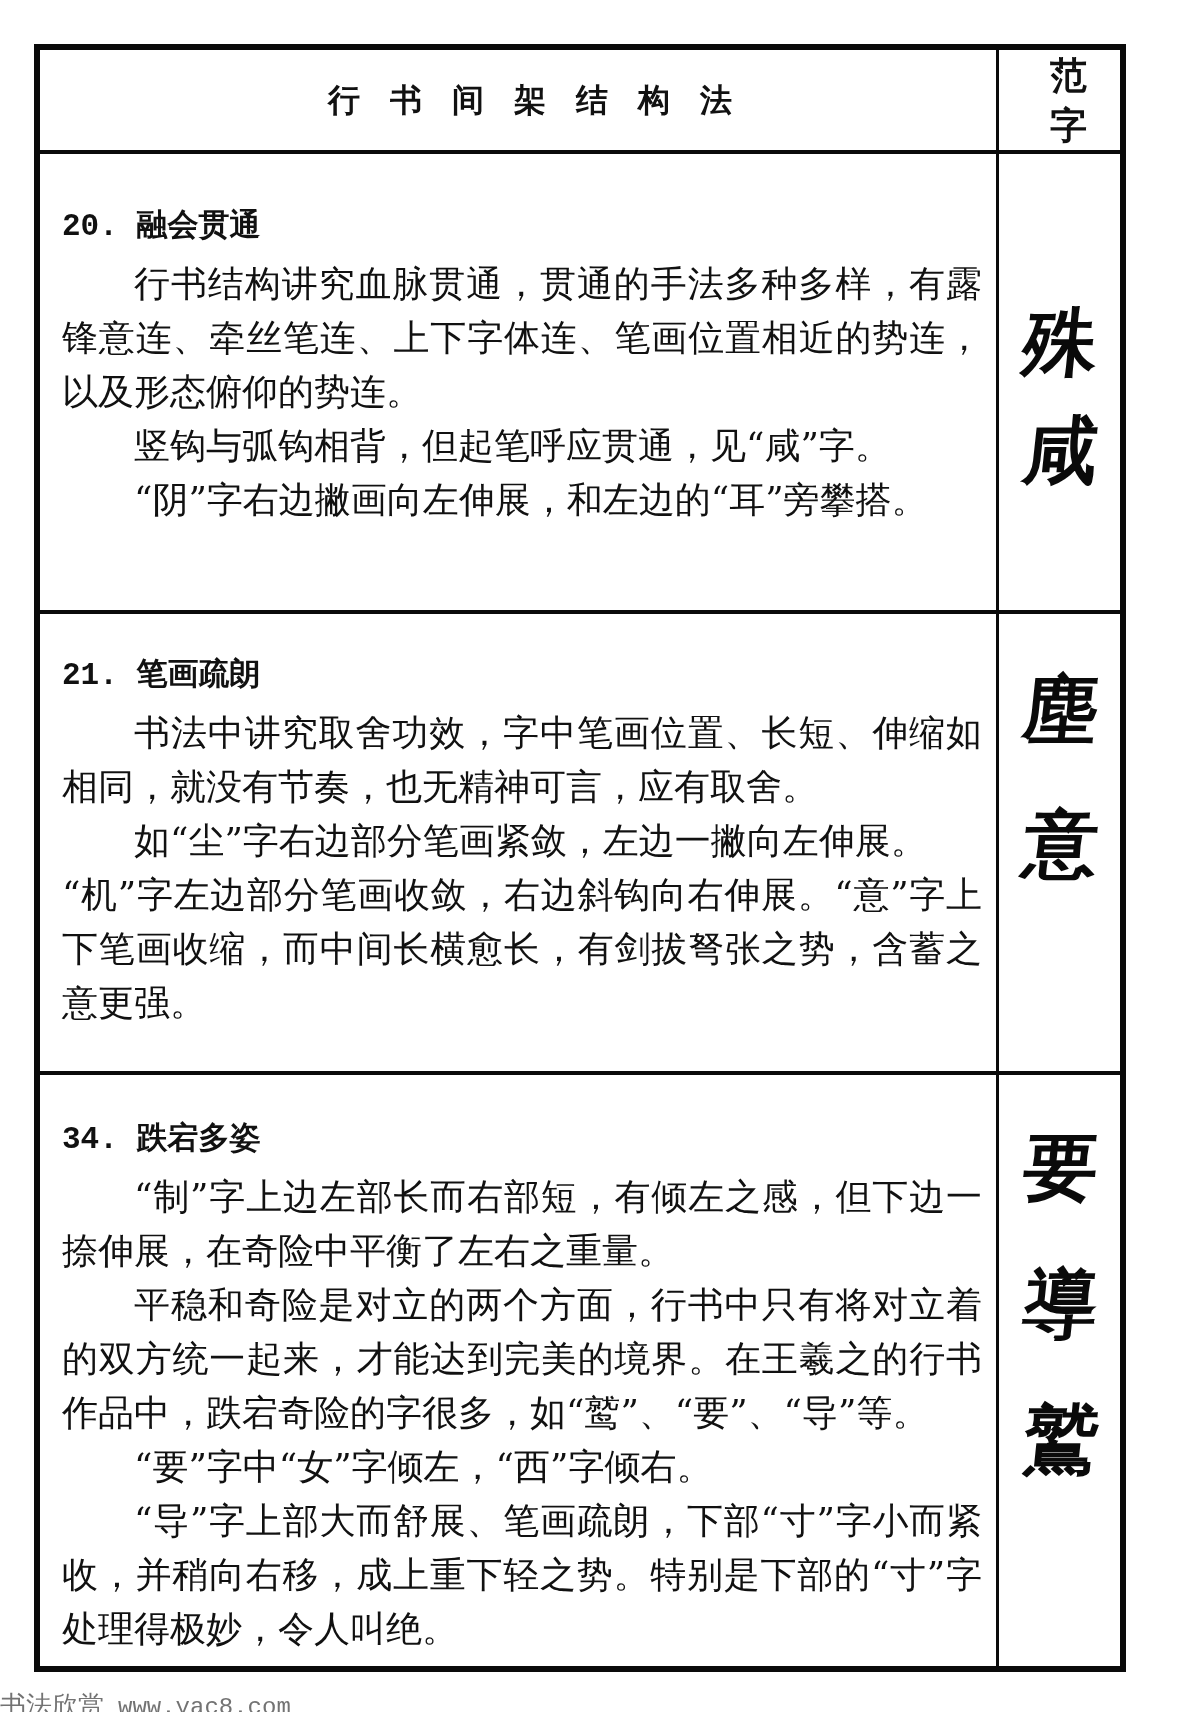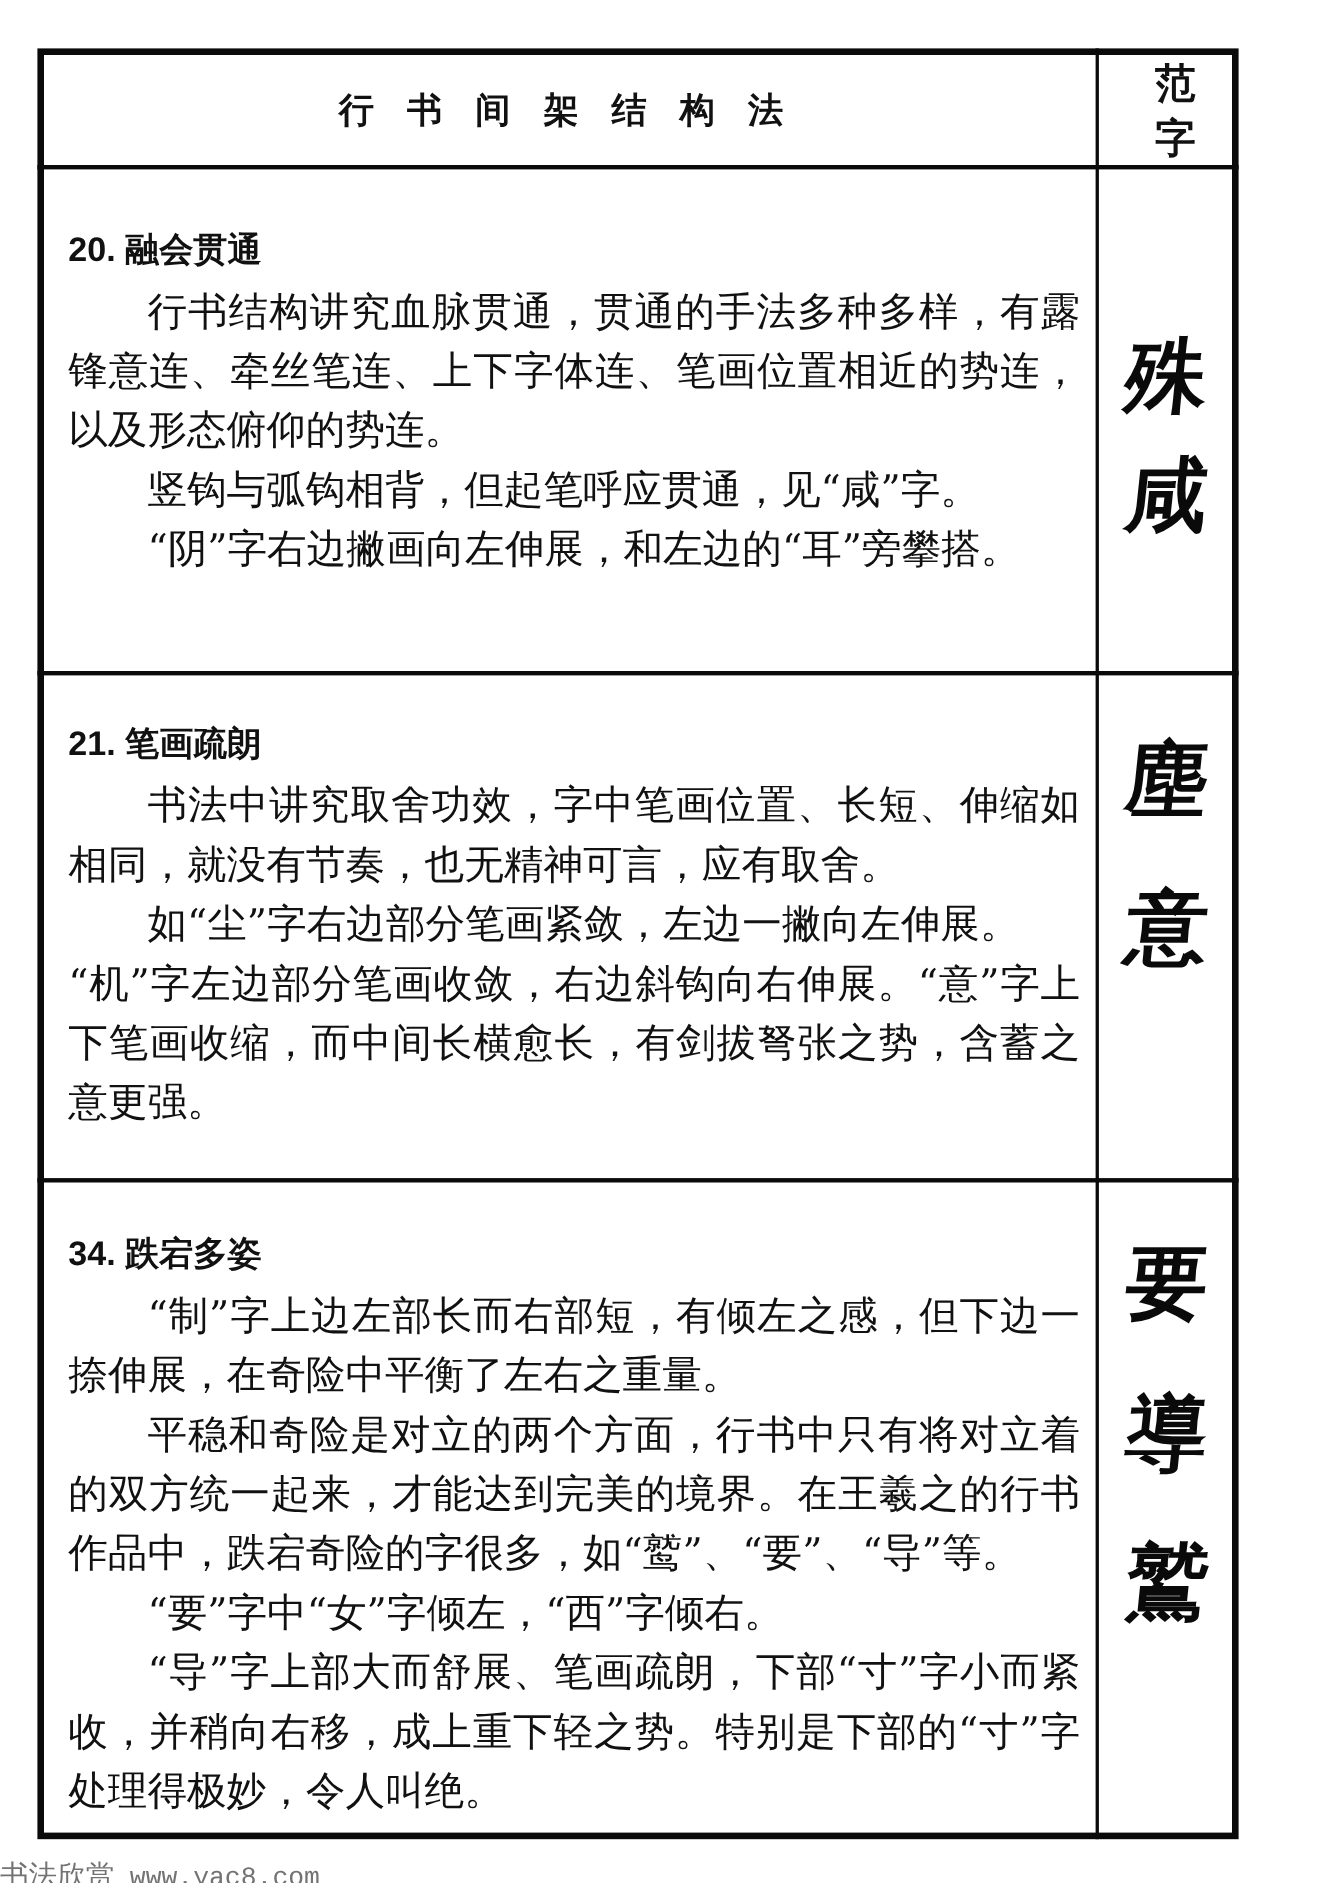--- a/index.html
+++ b/index.html
@@ -13,36 +13,36 @@
       border: 6px solid #0a0a0a; box-sizing: border-box;
     }
     .col-divider {
       position: absolute; left: 996px; top: 44px; width: 3px; height: 1628px;
       background: #0a0a0a;
     }
     .hline {
       position: absolute; left: 34px; width: 1092px; height: 4px; background: #0a0a0a;
     }
     .header-main {
-      position: absolute; left: 32px; top: 50px; width: 956px; height: 101px;
+      position: absolute; left: 52px; top: 50px; width: 956px; height: 101px;
       display: flex; align-items: center; justify-content: center;
       font-family: "DejaVu Sans", "Liberation Sans", sans-serif;
       font-weight: bold; font-size: 32px; letter-spacing: 30px; padding-left: 30px; box-sizing: border-box;
     }
     .header-sample {
       position: absolute; left: 999px; top: 50px; width: 123px; height: 101px;
       display: flex; align-items: center; justify-content: center;
       font-family: "DejaVu Sans", "Liberation Sans", sans-serif;
       font-weight: bold; font-size: 37px; letter-spacing: 34px; padding-left: 51px; box-sizing: border-box;
     }
     .section {
       position: absolute; left: 62px; width: 920px;
     }
     .section-title {
-      font-family: Liberation Sans, sans-serif;
+      font-family: Liberation Mono, monospace;
       font-weight: bold; font-size: 31px; line-height: 44px; height: 44px; margin-bottom: 8px;
     }
     .para {
       font-size: 36px; line-height: 54px; margin: 0; text-align: justify;
       text-indent: 2em;
     }
     .para.no-indent { text-indent: 0; }
     .samples {
       position: absolute; left: 999px; width: 123px;
       display: flex; flex-direction: column; align-items: center;

